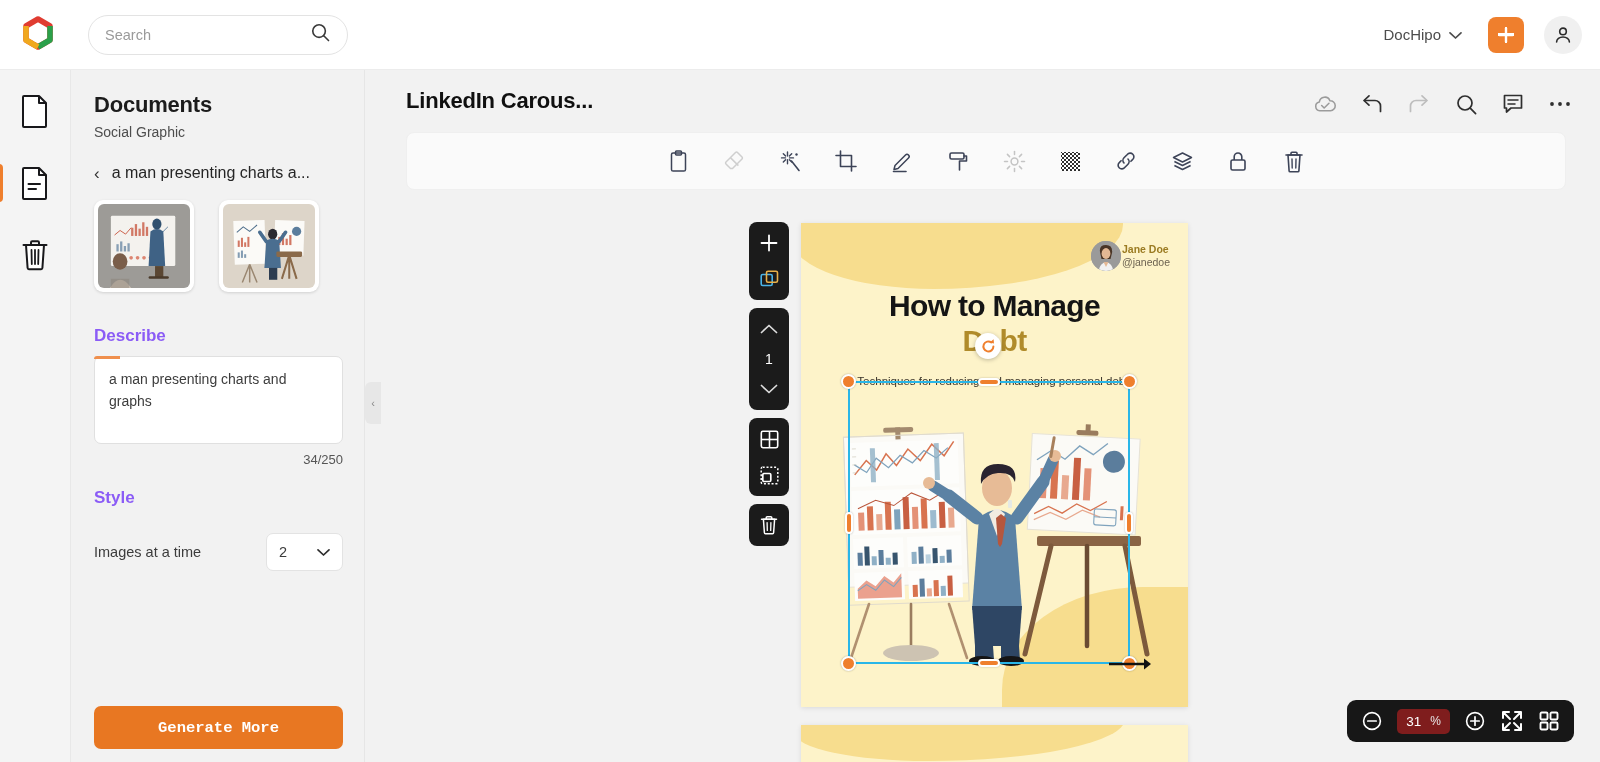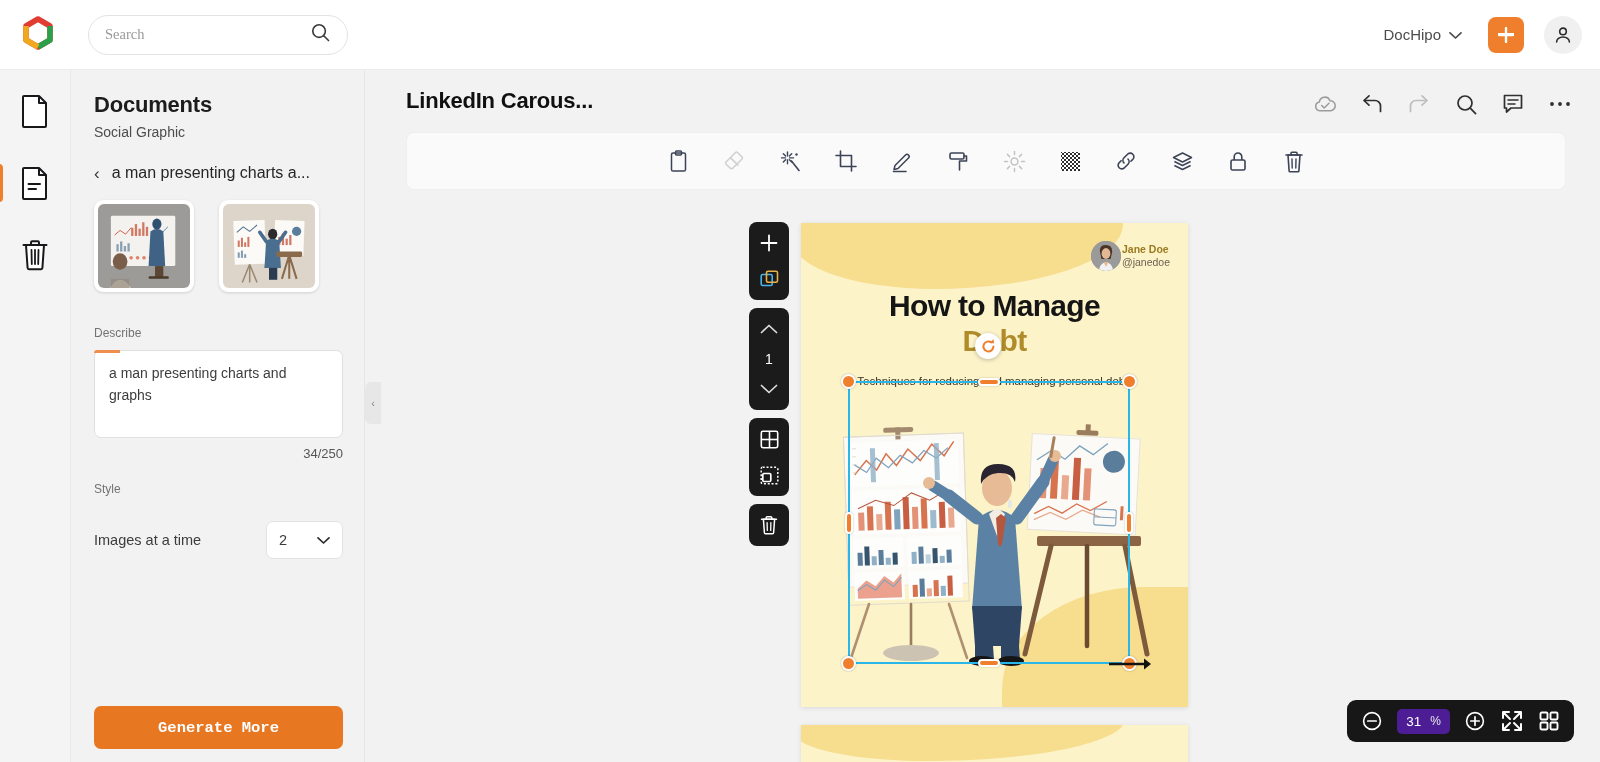--- a/index.html
+++ b/index.html
@@ -17,21 +17,21 @@
     border-bottom: 1px solid #ececec; z-index: 40;
   }
   .logo { margin-left: 18px; width: 40px; height: 40px; position: relative; }
   .searchwrap {
     margin-left: 30px; width: 260px; height: 40px; border: 1px solid #e3e3e3;
     border-radius: 22px; display: flex; align-items: center; padding: 0 16px;
     background: #fff;
   }
   .searchwrap input {
     border: none; outline: none; flex: 1; font-size: 14.5px; color: #4c1d95;
-    font-family: Liberation Serif, serif; background: transparent;
+    font-family: Liberation Sans, sans-serif; background: transparent;
   }
   .searchwrap input::placeholder { color: #9a9a9a; }
   .spacer { flex: 1; }
   .brandsel {
     display: flex; align-items: flex-start; gap: 8px; font-size: 15px;
     color: #4c4c4c; cursor: pointer;
   }
   .plusbtn {
     width: 36px; height: 36px; background: #ef7f2d; border-radius: 8px;
     margin-left: 26px; display: flex; align-items: center; justify-content: center;
@@ -78,21 +78,21 @@
     display: flex; align-items: center; gap: 12px; margin-top: 24px; cursor: pointer;
   }
   .crumbback { font-size: 17px; color: #333; line-height: 1; }
   .crumbtxt { font-size: 16px; color: #262626; font-weight: 500; }
   .thumbrow { display: flex; gap: 25px; margin-top: 18px; }
   .thumb {
     width: 100px; height: 92px; border-radius: 9px; background: #fff;
     padding: 4px; box-shadow: 0 1px 3px rgba(0,0,0,.14); cursor: pointer;
   }
   .thumb .pic { width: 100%; height: 100%; border-radius: 6px; overflow: hidden; position: relative; }
-  .lbl { font-size: 12px; color: #737373; font-weight: normal; }
+  .lbl { font-size: 17px; color: #8b5cf6; font-weight: bold; }
   .describe-lbl { margin-top: 34px; }
   .ta-wrap { margin-top: 10px; position: relative; }
   textarea.describe {
     width: 249px; height: 88px; border: 1px solid #e0e0e0; border-radius: 7px;
     background: #fff; padding: 12px 14px; font-size: 14px; color: #3d3d3d;
     resize: none; outline: none; font-family: "Liberation Sans", sans-serif;
     line-height: 1.55;
   }
   .ta-accent {
     position: absolute; left: 0px; top: 0px; width: 26px; height: 3px;
@@ -220,21 +220,21 @@
   }
   .cursor-arrow { position: absolute; left: 1108px; top: 657px; z-index: 24; }
 
   
   .zoombar {
     position: absolute; right: 26px; bottom: 20px; height: 42px; background: #171717;
     border-radius: 9px; display: flex; align-items: center; padding: 0 13px; gap: 13px; z-index: 35;
   }
   .zb { width: 24px; height: 24px; display: flex; align-items: center; justify-content: center; cursor: pointer; }
   .zval {
-    background: #4c1d95; border-radius: 5px; height: 25px; display: flex; align-items: center;
+    background: #7f1d1d; border-radius: 5px; height: 25px; display: flex; align-items: center;
     gap: 9px; padding: 0 9px; color: #fff; font-size: 13.5px;
   }
   .zval .pct { color: #e8e8e8; font-size: 12px; }
 </style>
 </head>
 <body>
 
 <div class="app">
 
   <div class="topbar">

